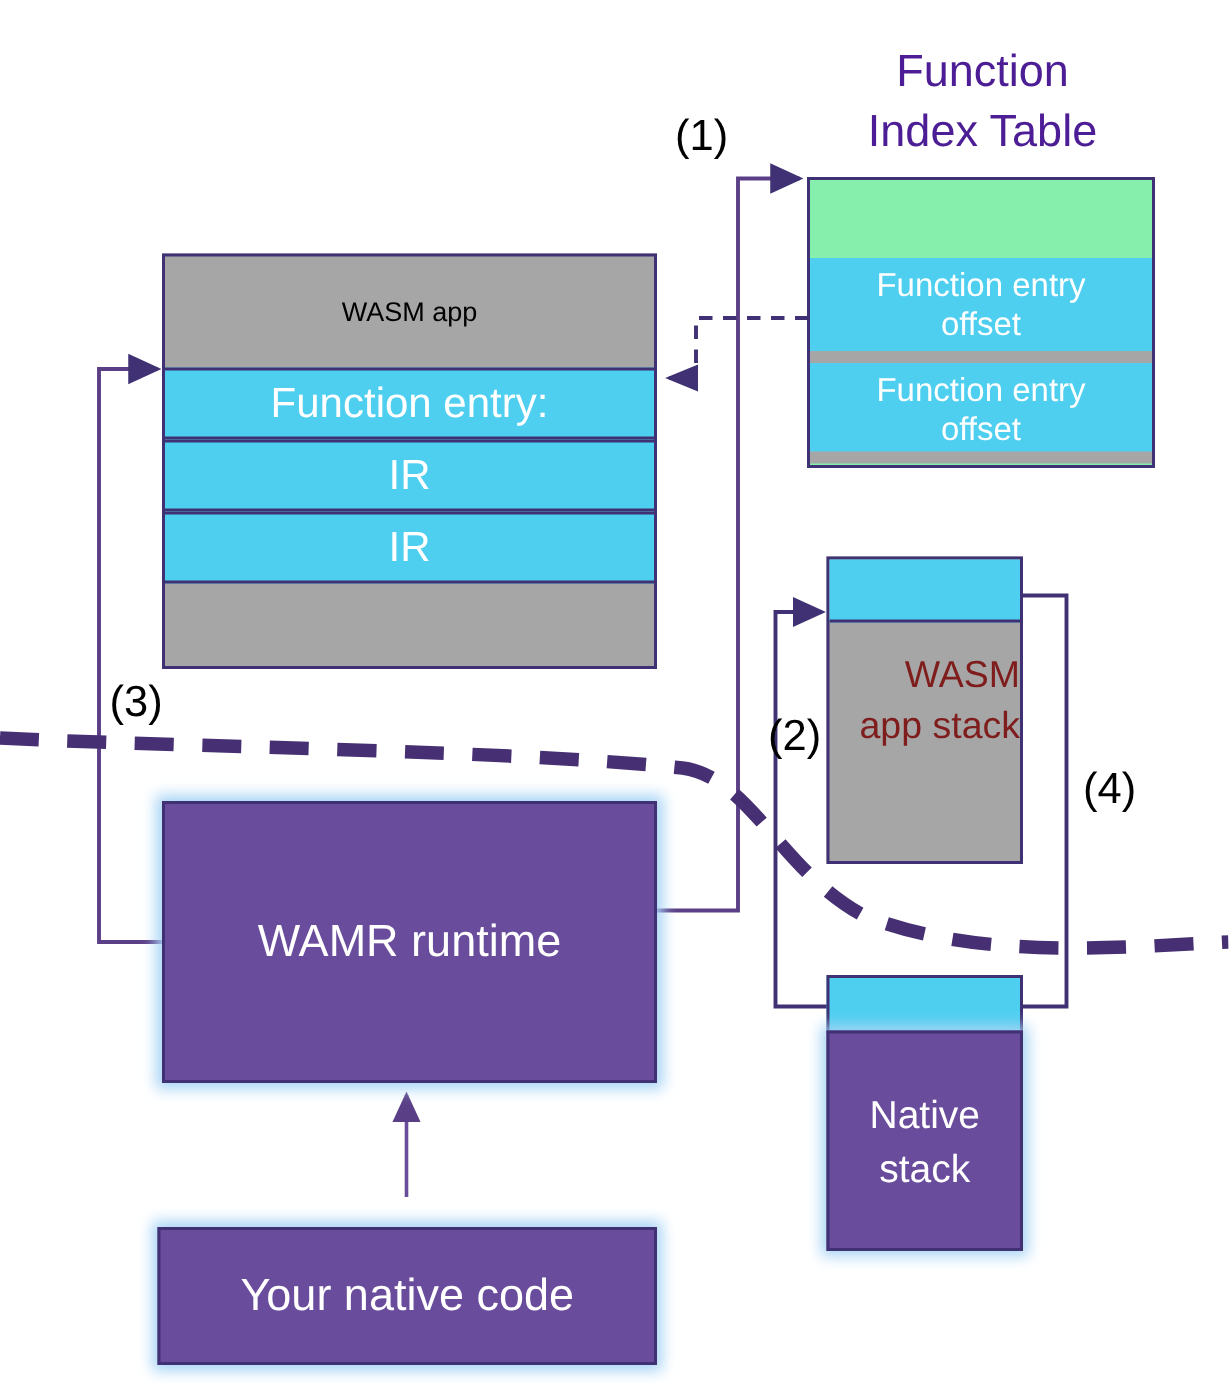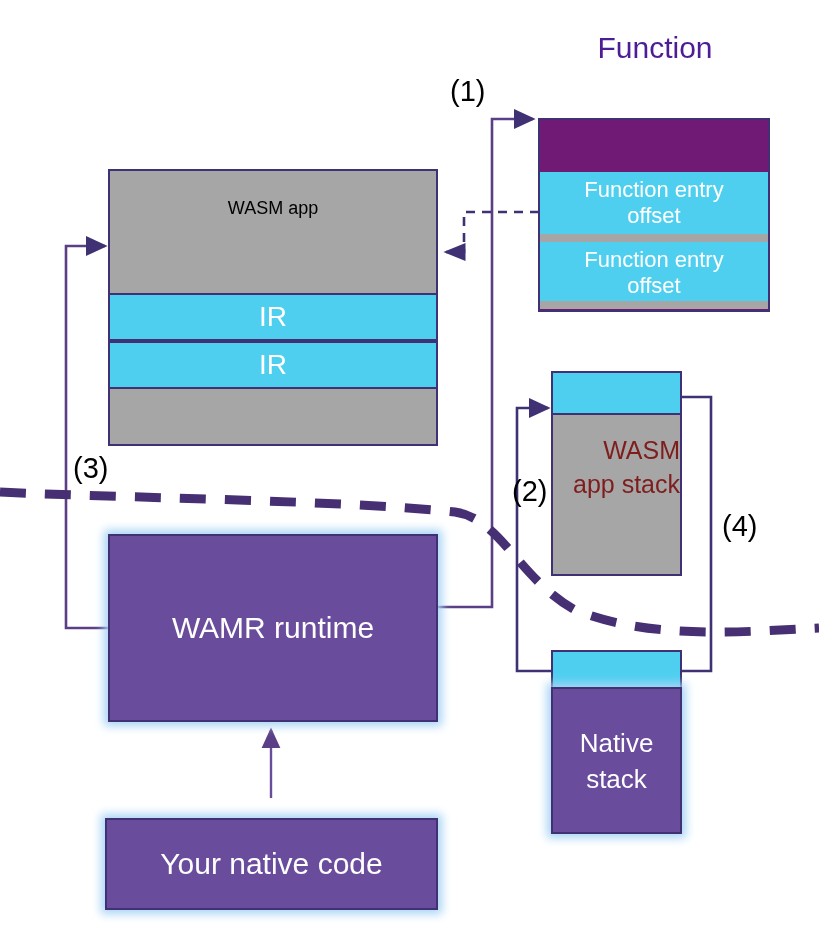--- a/index.html
+++ b/index.html
@@ -21,21 +21,21 @@
   .seg{position:absolute;left:0;box-sizing:border-box;display:flex;
        align-items:center;justify-content:center;}
   .seg.cyan{background:#4FCFF0;border-top:2.5px solid #3F3173;border-bottom:2.5px solid #3F3173;}
   .seg .t{font-size:28px;color:#ffffff;}
   #wasm-title{position:absolute;left:0;top:0;width:100%;height:75px;
               display:flex;align-items:center;justify-content:center;
               font-size:18px;color:#000;}
 
   
   #fn-table{left:538px;top:118px;width:232px;height:194px;
-            border:2.5px solid #3F3173;background:#701a75;}
+            border:2.5px solid #3F3173;background:#86efac;}
   .fcell{position:absolute;left:0;width:100%;box-sizing:border-box;background:#4FCFF0;
          display:flex;align-items:center;justify-content:center;text-align:center;
          color:#fff;font-size:22px;line-height:26px;}
   .fdiv{position:absolute;left:0;width:100%;height:8px;background:#A6A6A6;}
 
   
   #wasm-stack{left:551px;top:371px;width:131px;height:205px;
               border:2.5px solid #3F3173;background:#A6A6A6;}
   #wasm-stack .band{position:absolute;left:0;top:0;width:100%;height:42px;
                     background:#4FCFF0;border-bottom:2.5px solid #3F3173;box-sizing:border-box;}
@@ -110,29 +110,33 @@
       <path d="M271,798 L271,730" fill="none" stroke="#6A4C9C" stroke-width="2.4" marker-end="url(#ahs)"></path>
     </g>
 
     <g>
       <path d="M0,492 C120,498 340,500 455,512 C500,518 520,580 575,610 C650,640 740,632 819,628" fill="none" stroke="#463073" stroke-width="9" stroke-linecap="butt" stroke-dasharray="26 19"></path>
     </g>
   </svg>
 
   <div class="lbl title" id="t-fn-table">
     <div>Function</div>
+    <div>Index Table</div>
   </div>
 
   <div class="lbl step" id="s1">(1)</div>
   <div class="lbl step" id="s2">(2)</div>
   <div class="lbl step" id="s3">(3)</div>
   <div class="lbl step" id="s4">(4)</div>
 
   <div class="box" id="wasm-app">
     <div id="wasm-title">WASM app</div>
+    <div class="seg cyan" style="top:74px;height:48px;width:100%;">
+      <span class="t">Function entry:</span>
+    </div>
     <div class="seg cyan" style="top:122px;height:48px;width:100%;">
       <span class="t">IR</span>
     </div>
     <div class="seg cyan" style="top:170px;height:48px;width:100%;">
       <span class="t">IR</span>
     </div>
   </div>
 
   <div class="box" id="fn-table">
     <div class="fcell" style="top:52px;height:62px;">

